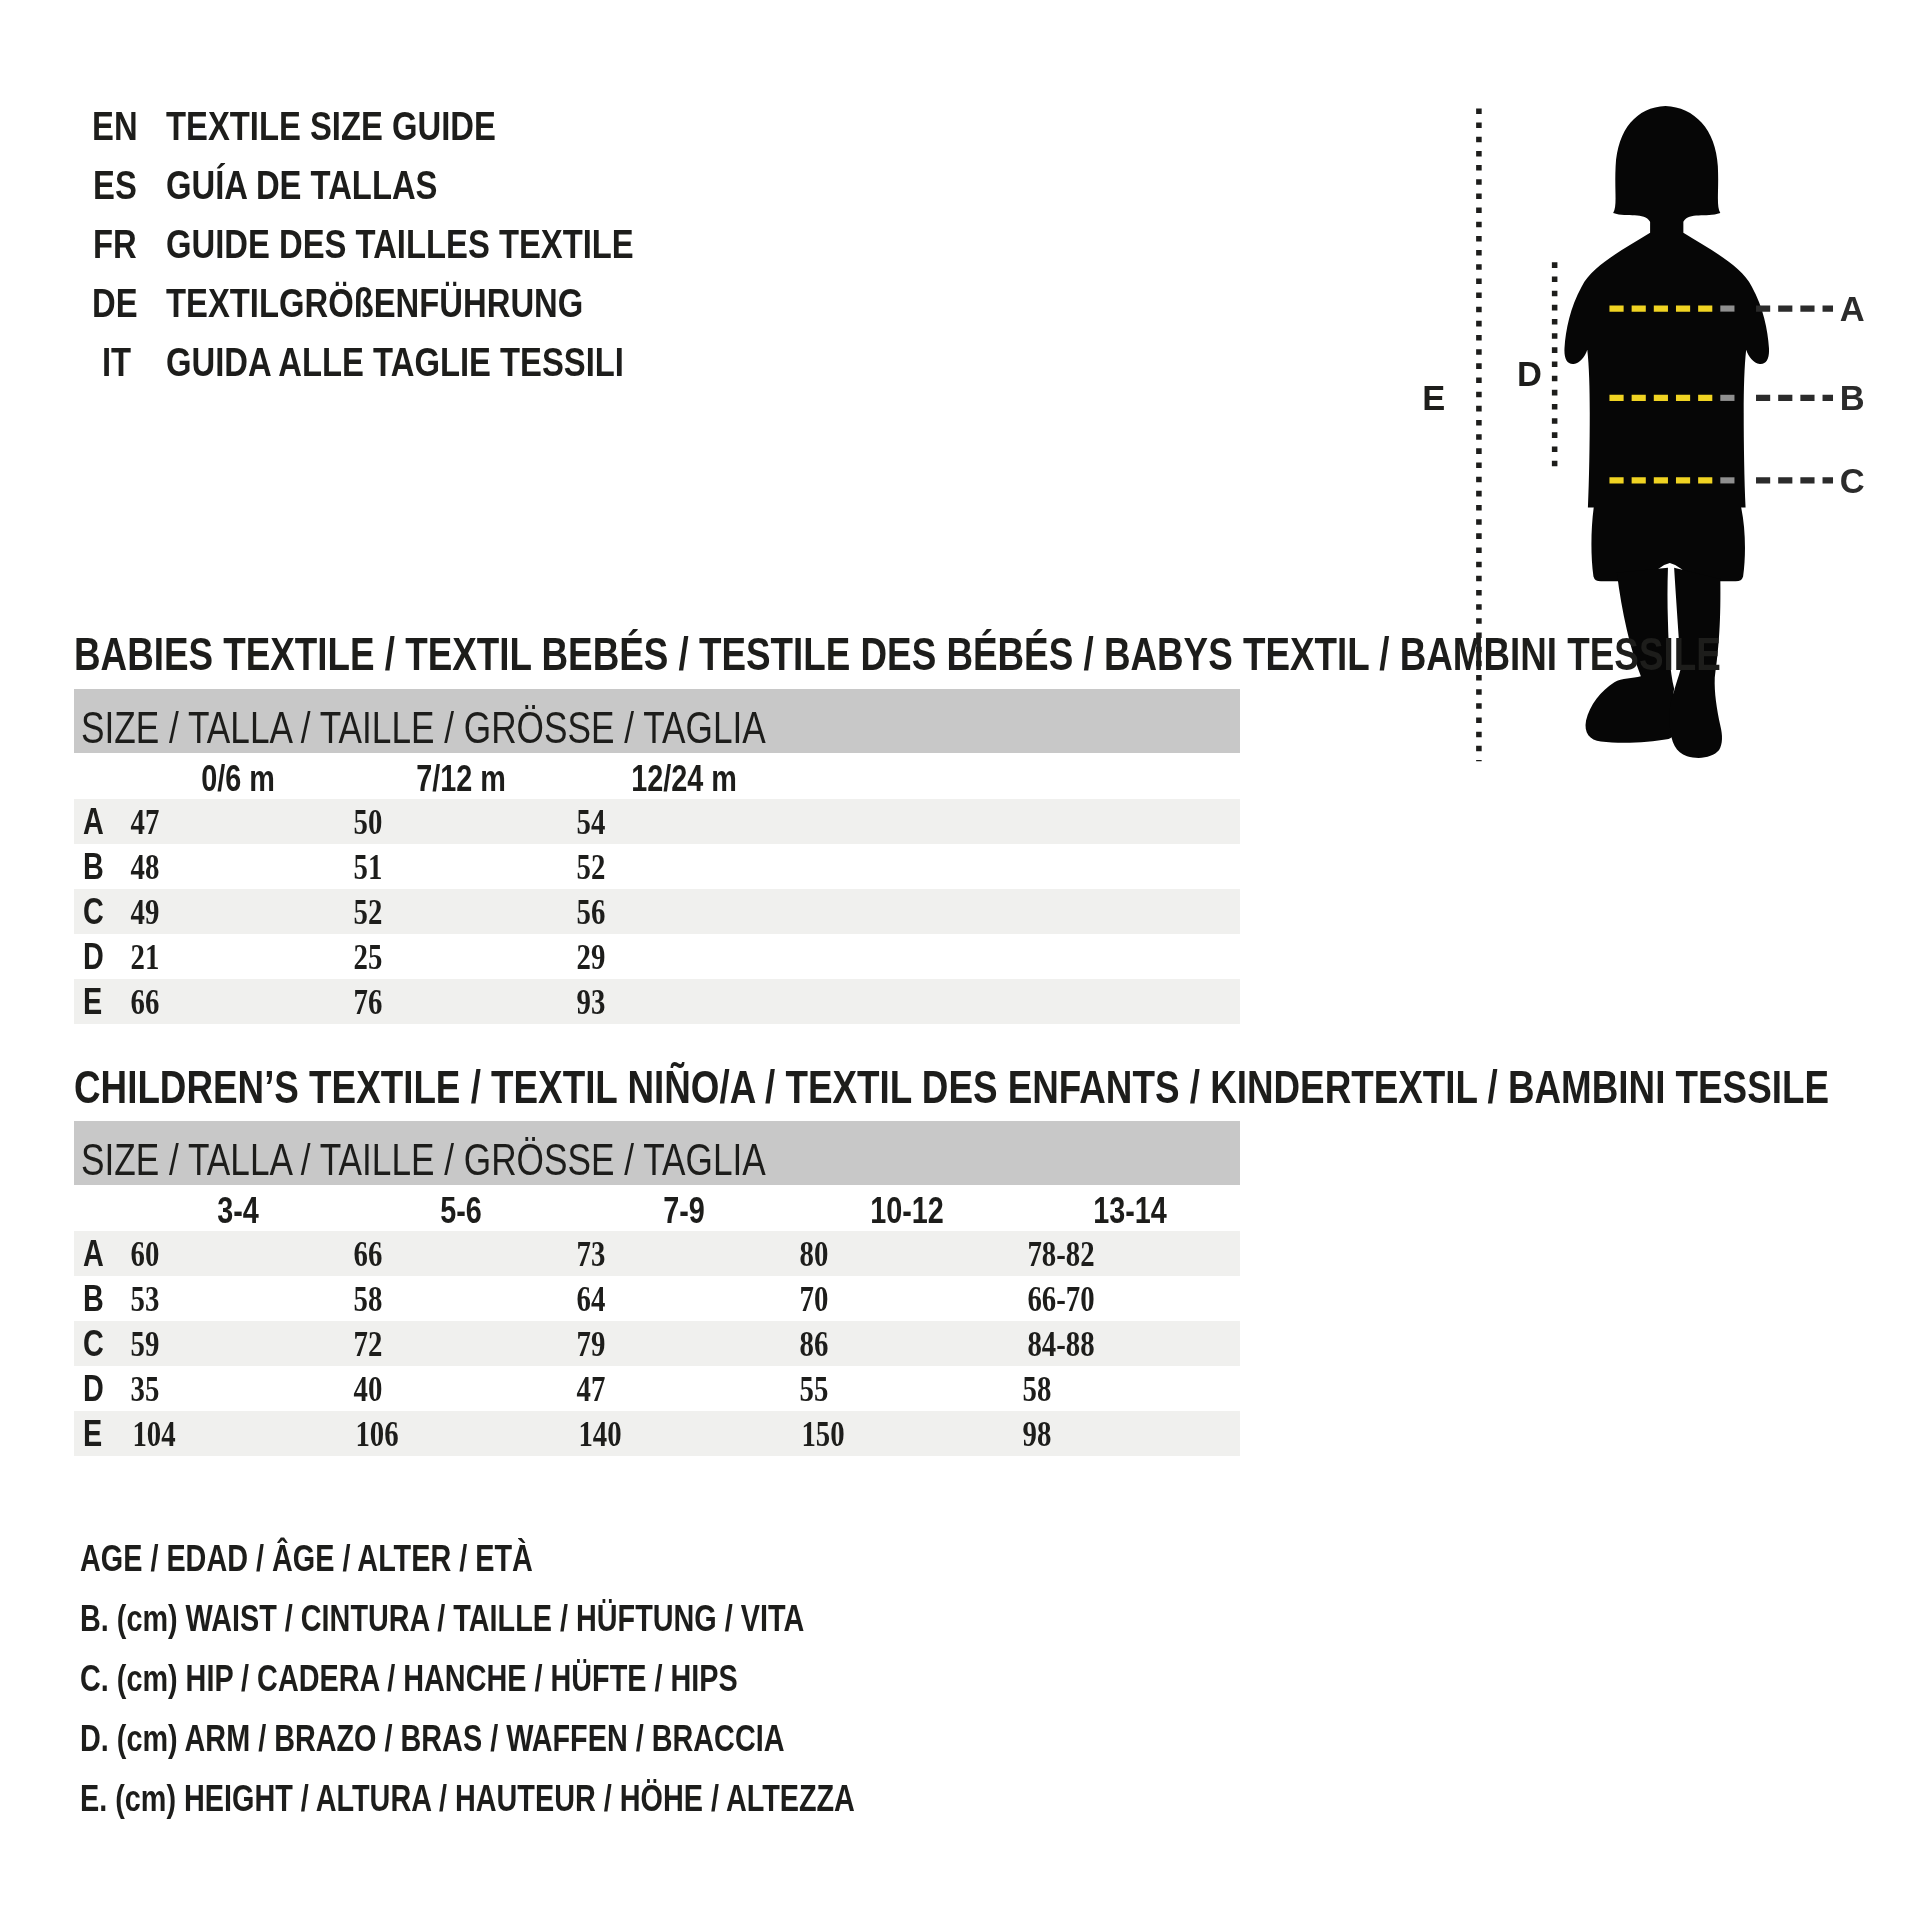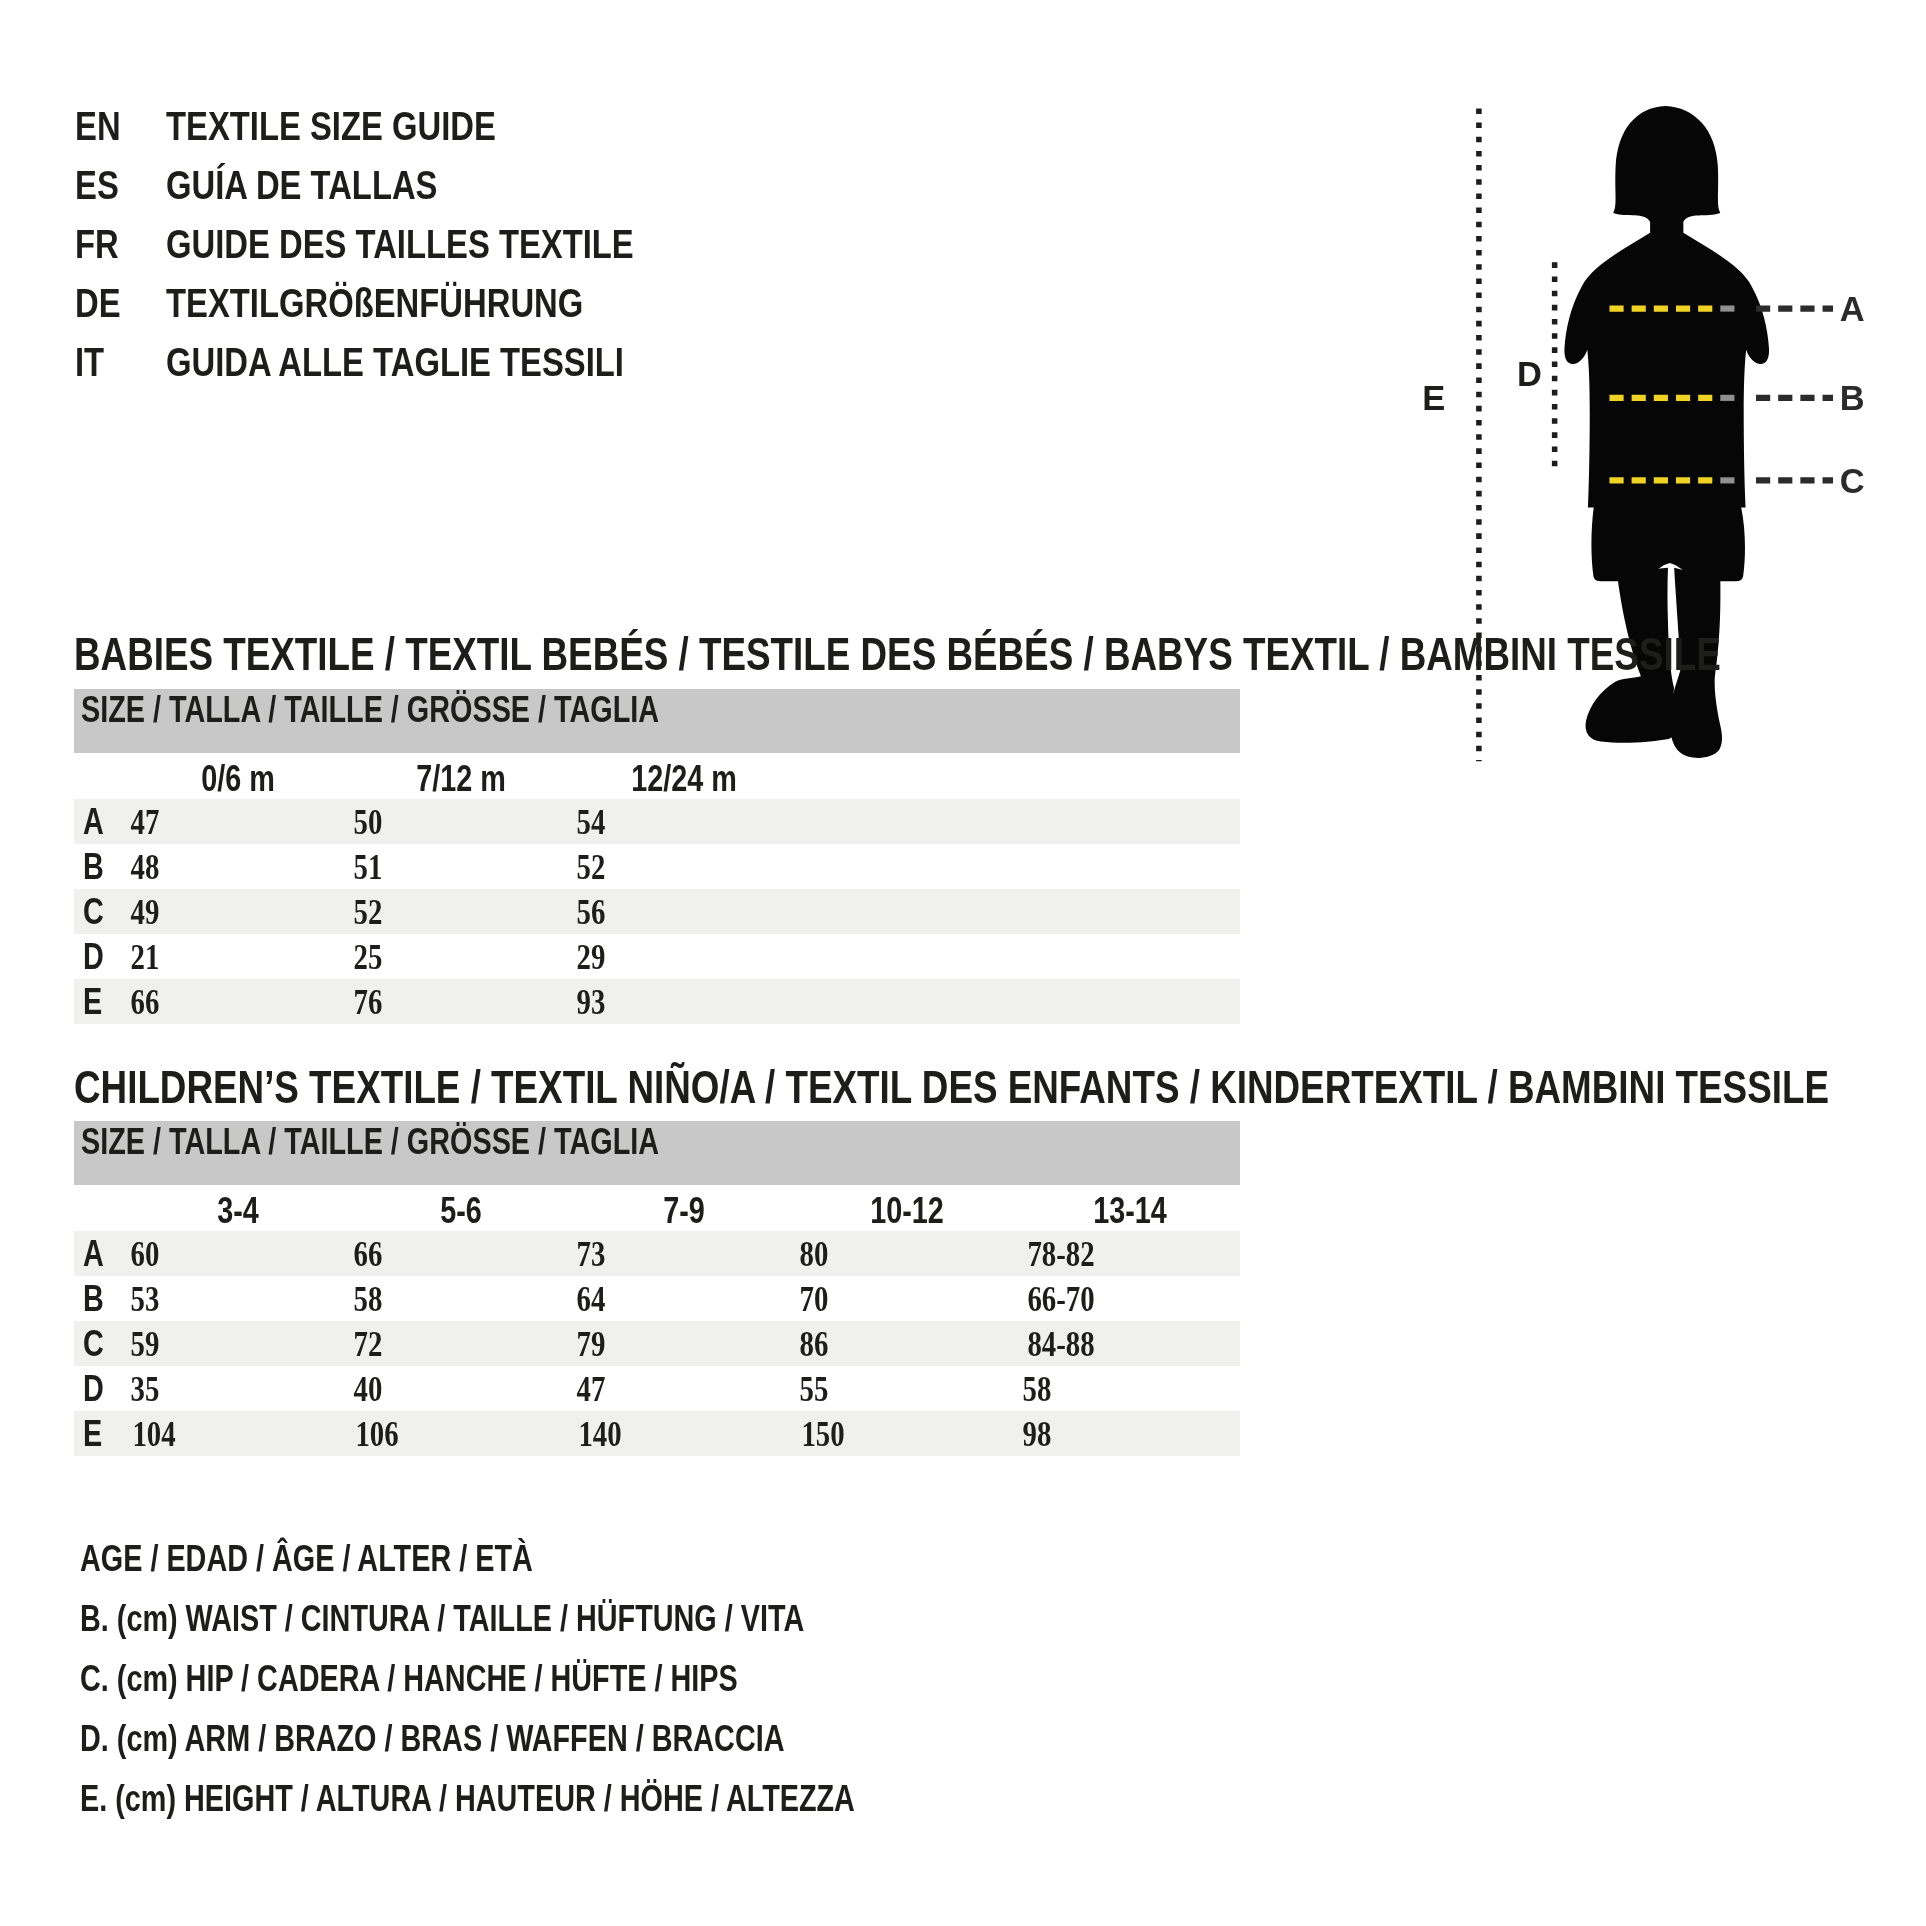--- a/index.html
+++ b/index.html
@@ -6,37 +6,37 @@
   body{width:1926px;height:1926px;font-family:"Liberation Sans",sans-serif;color:#1d1d1b;}
   .page{position:relative;width:1926px;height:1926px;overflow:hidden;background:#fff;}
 
   
   .cx{display:inline-block;transform:scaleX(0.8);transform-origin:0 50%;white-space:nowrap;}
   .cxc{display:inline-block;transform:scaleX(0.8);transform-origin:50% 50%;white-space:nowrap;}
 
   
   .languages{position:absolute;left:75px;top:97px;font-weight:700;font-size:41px;}
   .lang-row{display:flex;align-items:center;height:59px;}
-  .lang-code{width:91px;flex:none;}
+  .lang-code{width:91px;flex:none;text-align:center;}
 
   
   .figure{position:absolute;left:1405px;top:92px;width:521px;height:709px;}
   .figure svg{display:block;width:521px;height:709px;}
   .figure text{font-family:"Liberation Sans",sans-serif;font-weight:700;}
 
   
   .section-title{position:absolute;left:74px;height:42px;display:flex;align-items:center;
                  font-size:46px;font-weight:700;}
   .title-babies{top:633px;}
   .title-children{top:1066px;}
 
   
   .size-bar{position:absolute;left:74px;width:1166px;height:64px;background:#c8c8c8;
-            display:flex;align-items:flex-start;padding-left:7.4px;box-sizing:border-box;
-            font-size:36px;font-weight:700;}
+            display:flex;align-items:flex-end;padding-left:7.4px;box-sizing:border-box;
+            font-size:44px;font-weight:400;}
   .bar-babies{top:689px;}
   .bar-children{top:1121px;}
 
   
   .thead{position:absolute;left:74px;height:52px;display:grid;align-items:center;
          font-size:36px;font-weight:700;}
   .thead-babies{top:753px;grid-template-columns:53px 223px 223px 223px;}
   .thead-children{top:1185px;grid-template-columns:53px 223px 223px 223px 223px 223px;}
   .thead .hcell{text-align:center;}
 

